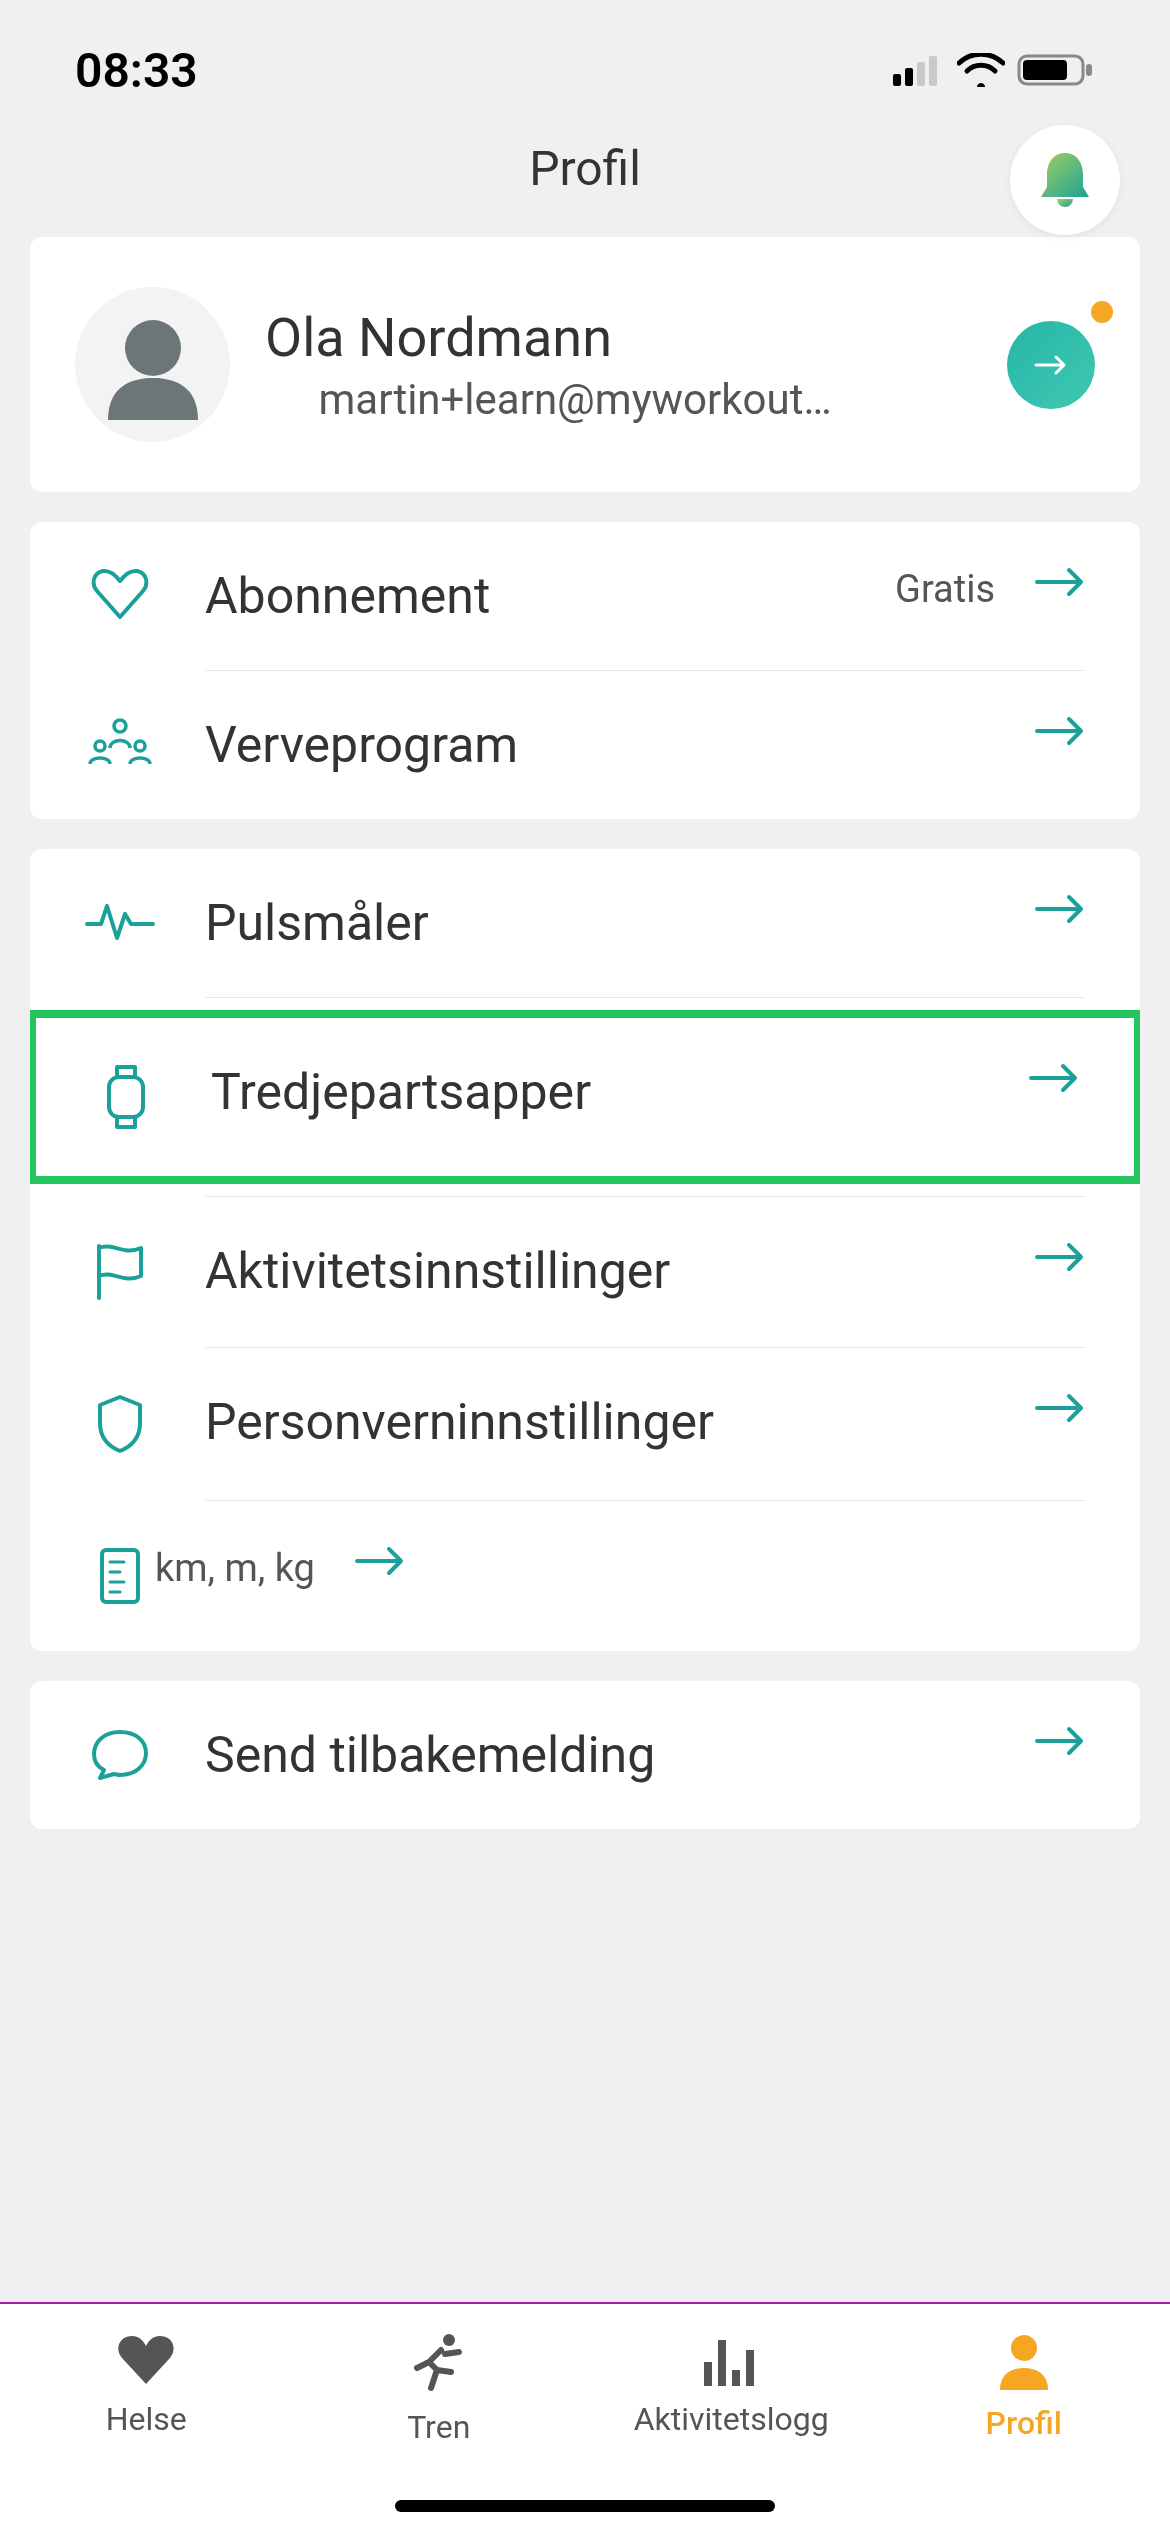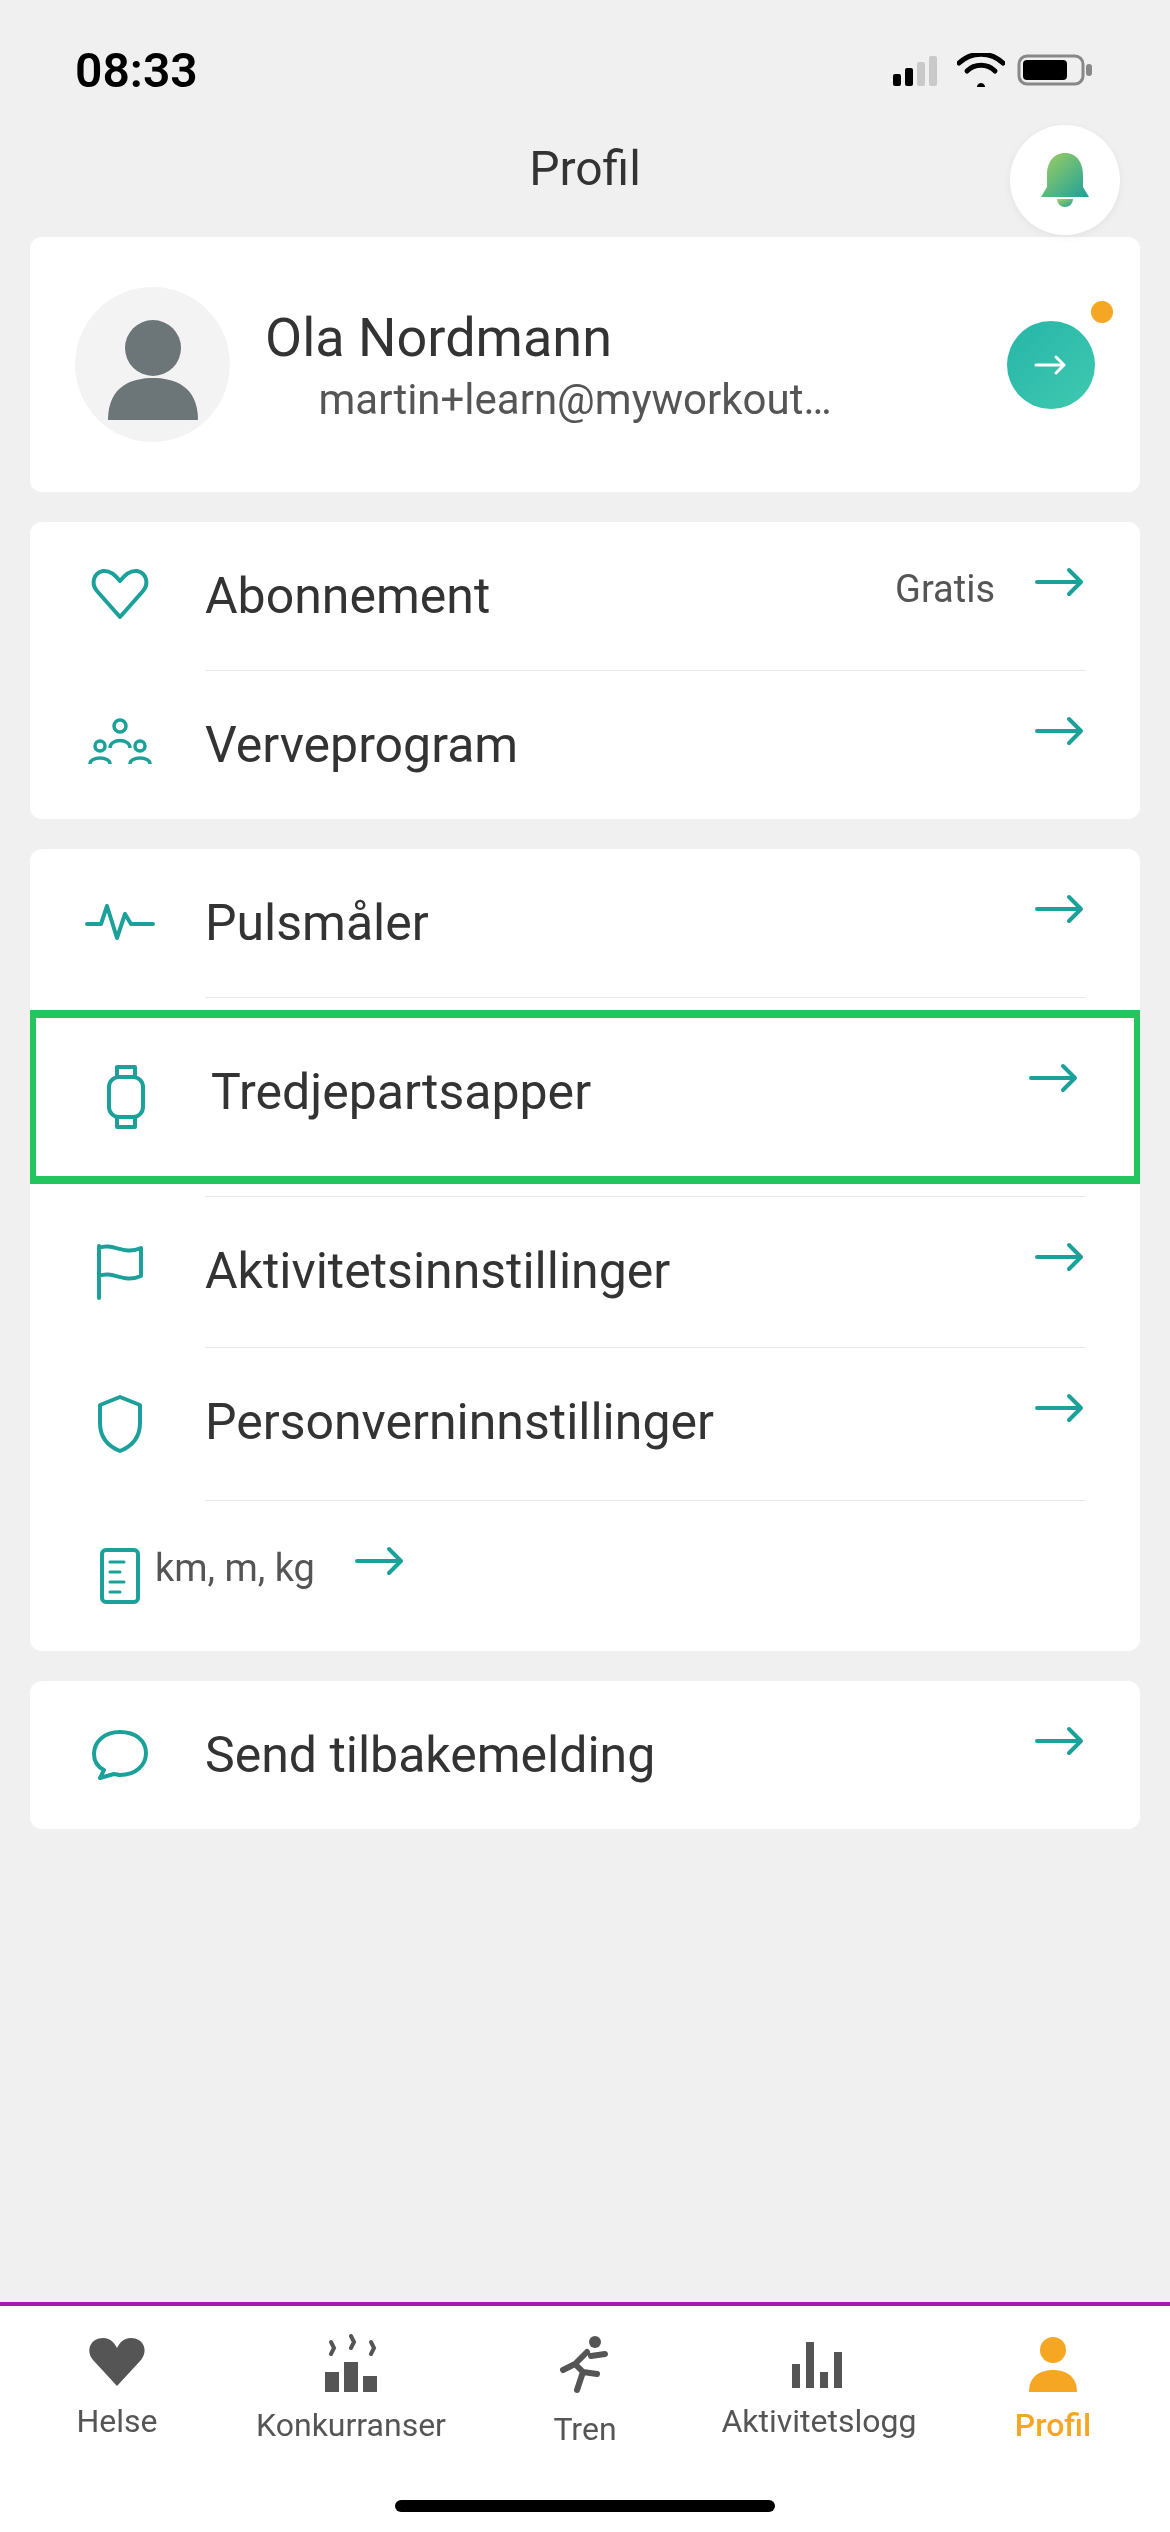--- a/index.html
+++ b/index.html
@@ -172,21 +172,21 @@
       position: absolute;
       bottom: 0;
       left: 0;
       right: 0;
       height: 230px;
       background: #fff;
       display: flex;
       justify-content: space-around;
       align-items: flex-start;
       padding-top: 28px;
-      border-top: 4px solid #a21caf;
+      border-top: 2px solid #a21caf;
     }
     .tab-item {
       display: flex;
       flex-direction: column;
       align-items: center;
       gap: 12px;
       flex: 1;
     }
     .tab-label {
       font-size: 32px;
@@ -416,31 +416,20 @@
   <div class="tab-item">
     <span>
       <svg width="64" height="56" viewBox="0 0 64 56">
         <path d="M32 52 L8 26 C0 16 6 4 18 4 C26 4 30 10 32 14 C34 10 38 4 46 4 C58 4 64 16 56 26 Z" fill="#555"></path>
       </svg>
     </span>
     <div class="tab-label">Helse</div>
   </div>
   <div class="tab-item">
     <span>
-      <svg width="64" height="60" viewBox="0 0 64 60">
-        <path d="M12 8 l3 6 l-3 6 M32 2 l3 6 l-3 6 M52 8 l3 6 l-3 6" stroke="#555" stroke-width="4" fill="none" stroke-linecap="round"></path>
-        <rect x="6" y="38" width="14" height="20" fill="#555"></rect>
-        <rect x="25" y="28" width="14" height="30" fill="#555"></rect>
-        <rect x="44" y="42" width="14" height="16" fill="#555"></rect>
-      </svg>
-    </span>
-    <div class="tab-label">Konkurranser</div>
-  </div>
-  <div class="tab-item">
-    <span>
       <svg width="56" height="64" viewBox="0 0 56 64">
         <circle cx="38" cy="8" r="6" fill="#555"></circle>
         <path d="M30 18 L18 30 L26 38 L20 56 M26 38 L40 40 M18 30 L6 36 M34 22 L48 20" stroke="#555" stroke-width="6" fill="none" stroke-linecap="round" stroke-linejoin="round"></path>
       </svg>
     </span>
     <div class="tab-label">Tren</div>
   </div>
   <div class="tab-item">
     <span>
       <svg width="62" height="56" viewBox="0 0 62 56">

